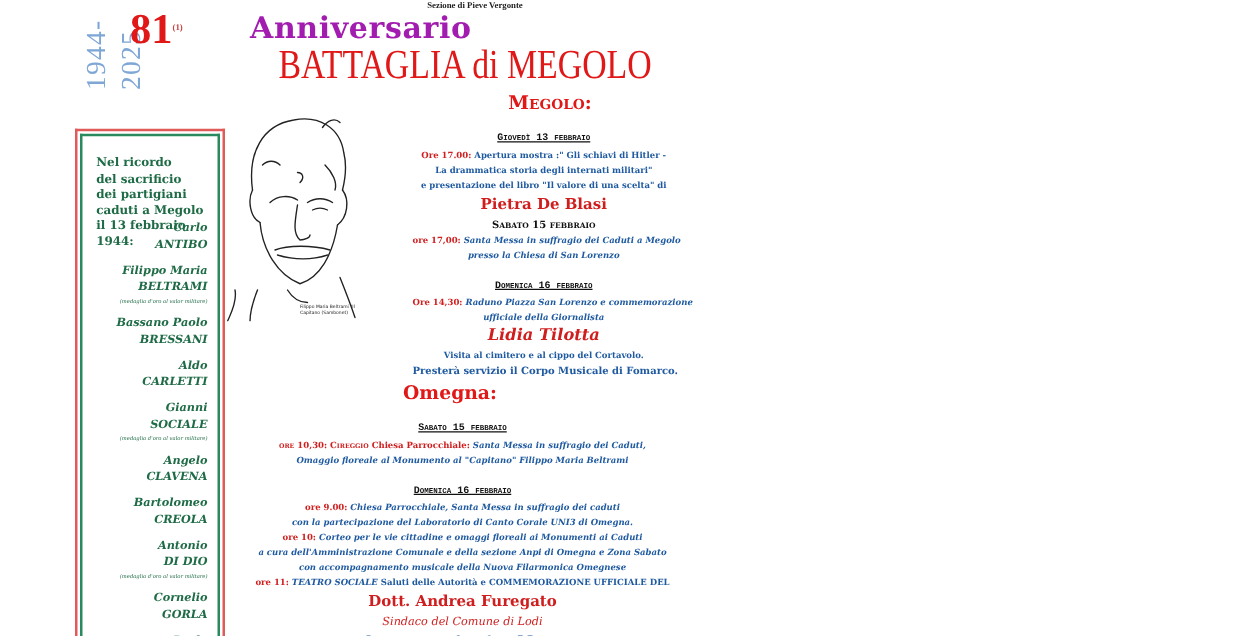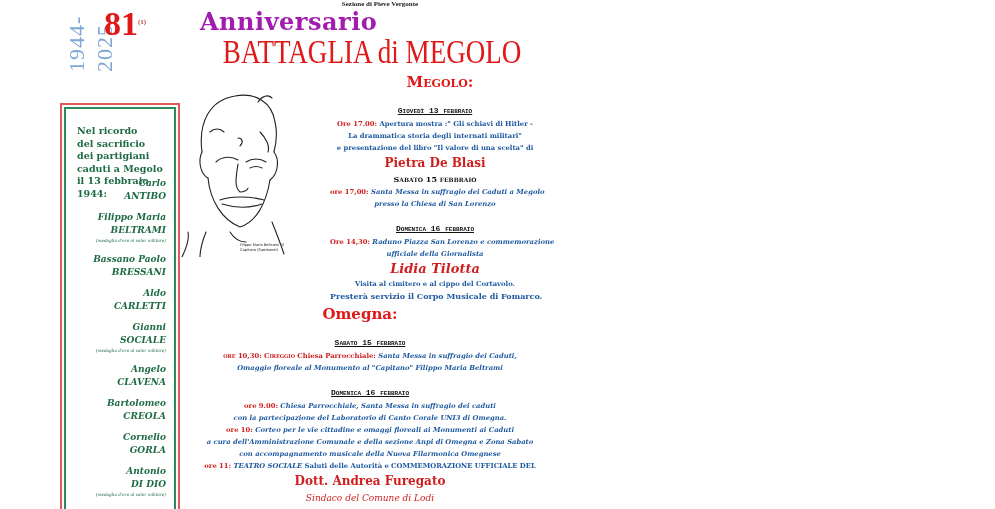--- a/index.html
+++ b/index.html
@@ -77,27 +77,27 @@
     </div>
   <div class="name-entry">
       <div class="fn">Angelo</div>
       <div class="ln">CLAVENA</div>
     </div>
   <div class="name-entry">
       <div class="fn">Bartolomeo</div>
       <div class="ln">CREOLA</div>
     </div>
   <div class="name-entry">
-      <div class="fn">Cornelio</div>
-      <div class="ln">GORLA</div>
-    </div>
-  <div class="name-entry">
       <div class="fn">Antonio</div>
       <div class="ln">DI DIO</div>
       <div class="medal">(medaglia d'oro al valor militare)</div>
+    </div>
+  <div class="name-entry">
+      <div class="fn">Cornelio</div>
+      <div class="ln">GORLA</div>
     </div>
   <div class="name-entry">
       <div class="fn">Paolo</div>
     </div>
 </div>
 
 <div class="abs portrait">
   <svg width="115" height="175" viewBox="0 0 115 175">
     <g fill="none" stroke="#222" stroke-width="1.1" stroke-linecap="round">
       <path d="M22 70 C18 40, 30 18, 55 14 C75 10, 92 20, 95 40 C98 52, 96 62, 94 70"></path>

